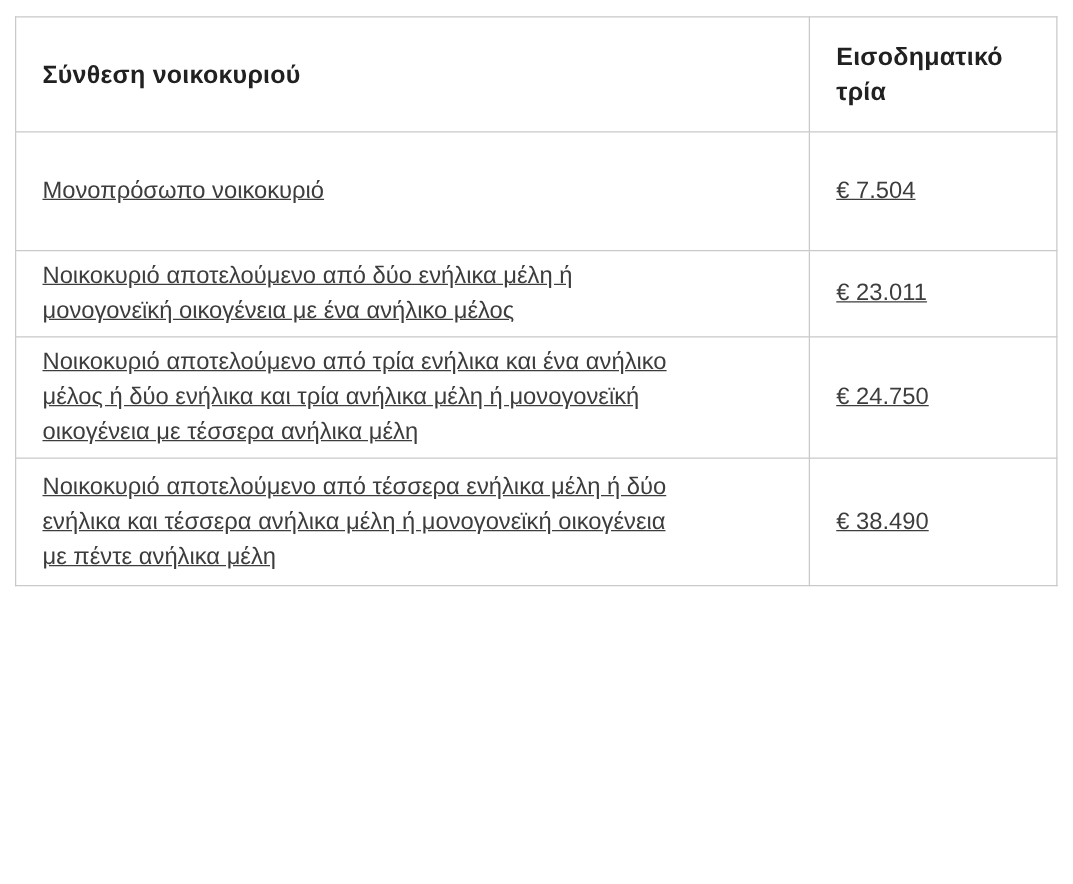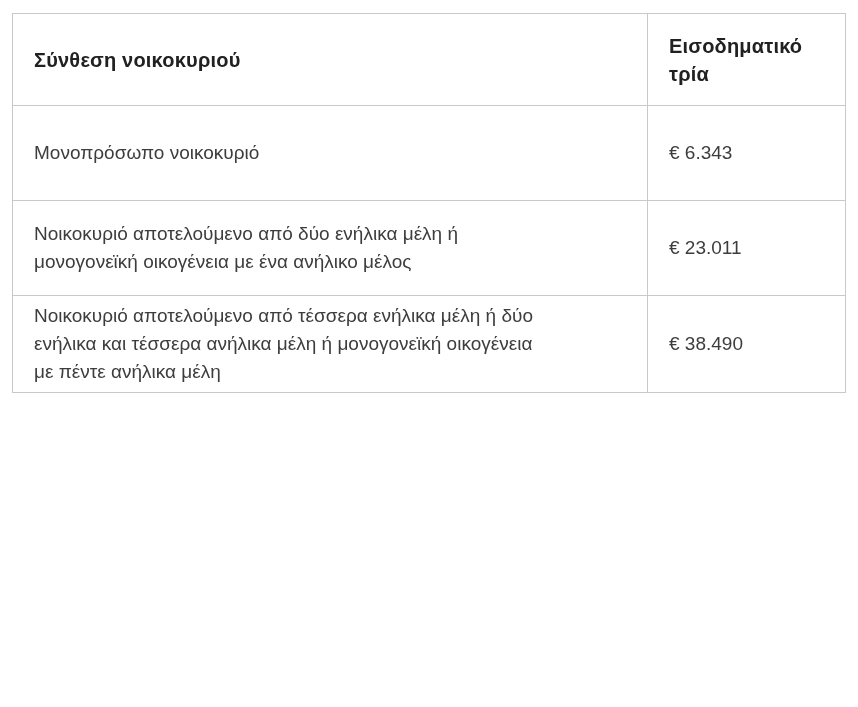--- a/index.html
+++ b/index.html
@@ -37,29 +37,30 @@
     font-weight: bold;
     color: #212121;
     line-height: 28px;
     letter-spacing: 0.2px;
   }
   table.income-table td {
     font-size: 19px;
     font-weight: normal;
     color: #3d3d3d;
     line-height: 28px;
+    text-decoration: underline;
   }
   table.income-table td.limit-cell {
     white-space: nowrap;
     padding-right: 8px;
   }
   
   thead tr            { height: 92px; }
   tbody tr:nth-child(1) { height: 95px; }
-  tbody tr:nth-child(2) { height: 95px; }
+  tbody tr:nth-child(2) { height: 69px; }
   tbody tr:nth-child(3) { height: 93px; }
   tbody tr:nth-child(4) { height: 102px; }
   tbody tr:nth-child(5) { height: 100px; }
   tbody tr:nth-child(6) { height: 97px; margin-top: 44px; }
 </style>
 </head>
 <body>
 
 <div class="table-wrap">
   <table class="income-table">
@@ -70,31 +71,37 @@
     <thead>
       <tr>
         <th>Σύνθεση νοικοκυριού</th>
         <th>Εισοδηματικό
 τρία</th>
       </tr>
     </thead>
     <tbody>
   <tr>
     <td class="composition-cell">Μονοπρόσωπο νοικοκυριό</td>
-    <td class="limit-cell">€ 6.343</td>
+    <td class="limit-cell">€ 7.504</td>
   </tr>
 
   <tr>
     <td class="composition-cell">Νοικοκυριό αποτελούμενο από δύο ενήλικα μέλη ή
 μονογονεϊκή οικογένεια με ένα ανήλικο μέλος</td>
     <td class="limit-cell">€ 23.011</td>
   </tr>
 
 
 
+  <tr>
+    <td class="composition-cell">Νοικοκυριό αποτελούμενο από τρία ενήλικα και ένα ανήλικο
+μέλος ή δύο ενήλικα και τρία ανήλικα μέλη ή μονογονεϊκή
+οικογένεια με τέσσερα ανήλικα μέλη</td>
+    <td class="limit-cell">€ 24.750</td>
+  </tr>
 
   <tr>
     <td class="composition-cell">Νοικοκυριό αποτελούμενο από τέσσερα ενήλικα μέλη ή δύο
 ενήλικα και τέσσερα ανήλικα μέλη ή μονογονεϊκή οικογένεια
 με πέντε ανήλικα μέλη</td>
     <td class="limit-cell">€ 38.490</td>
   </tr>
 </tbody>
   </table>
 </div>

